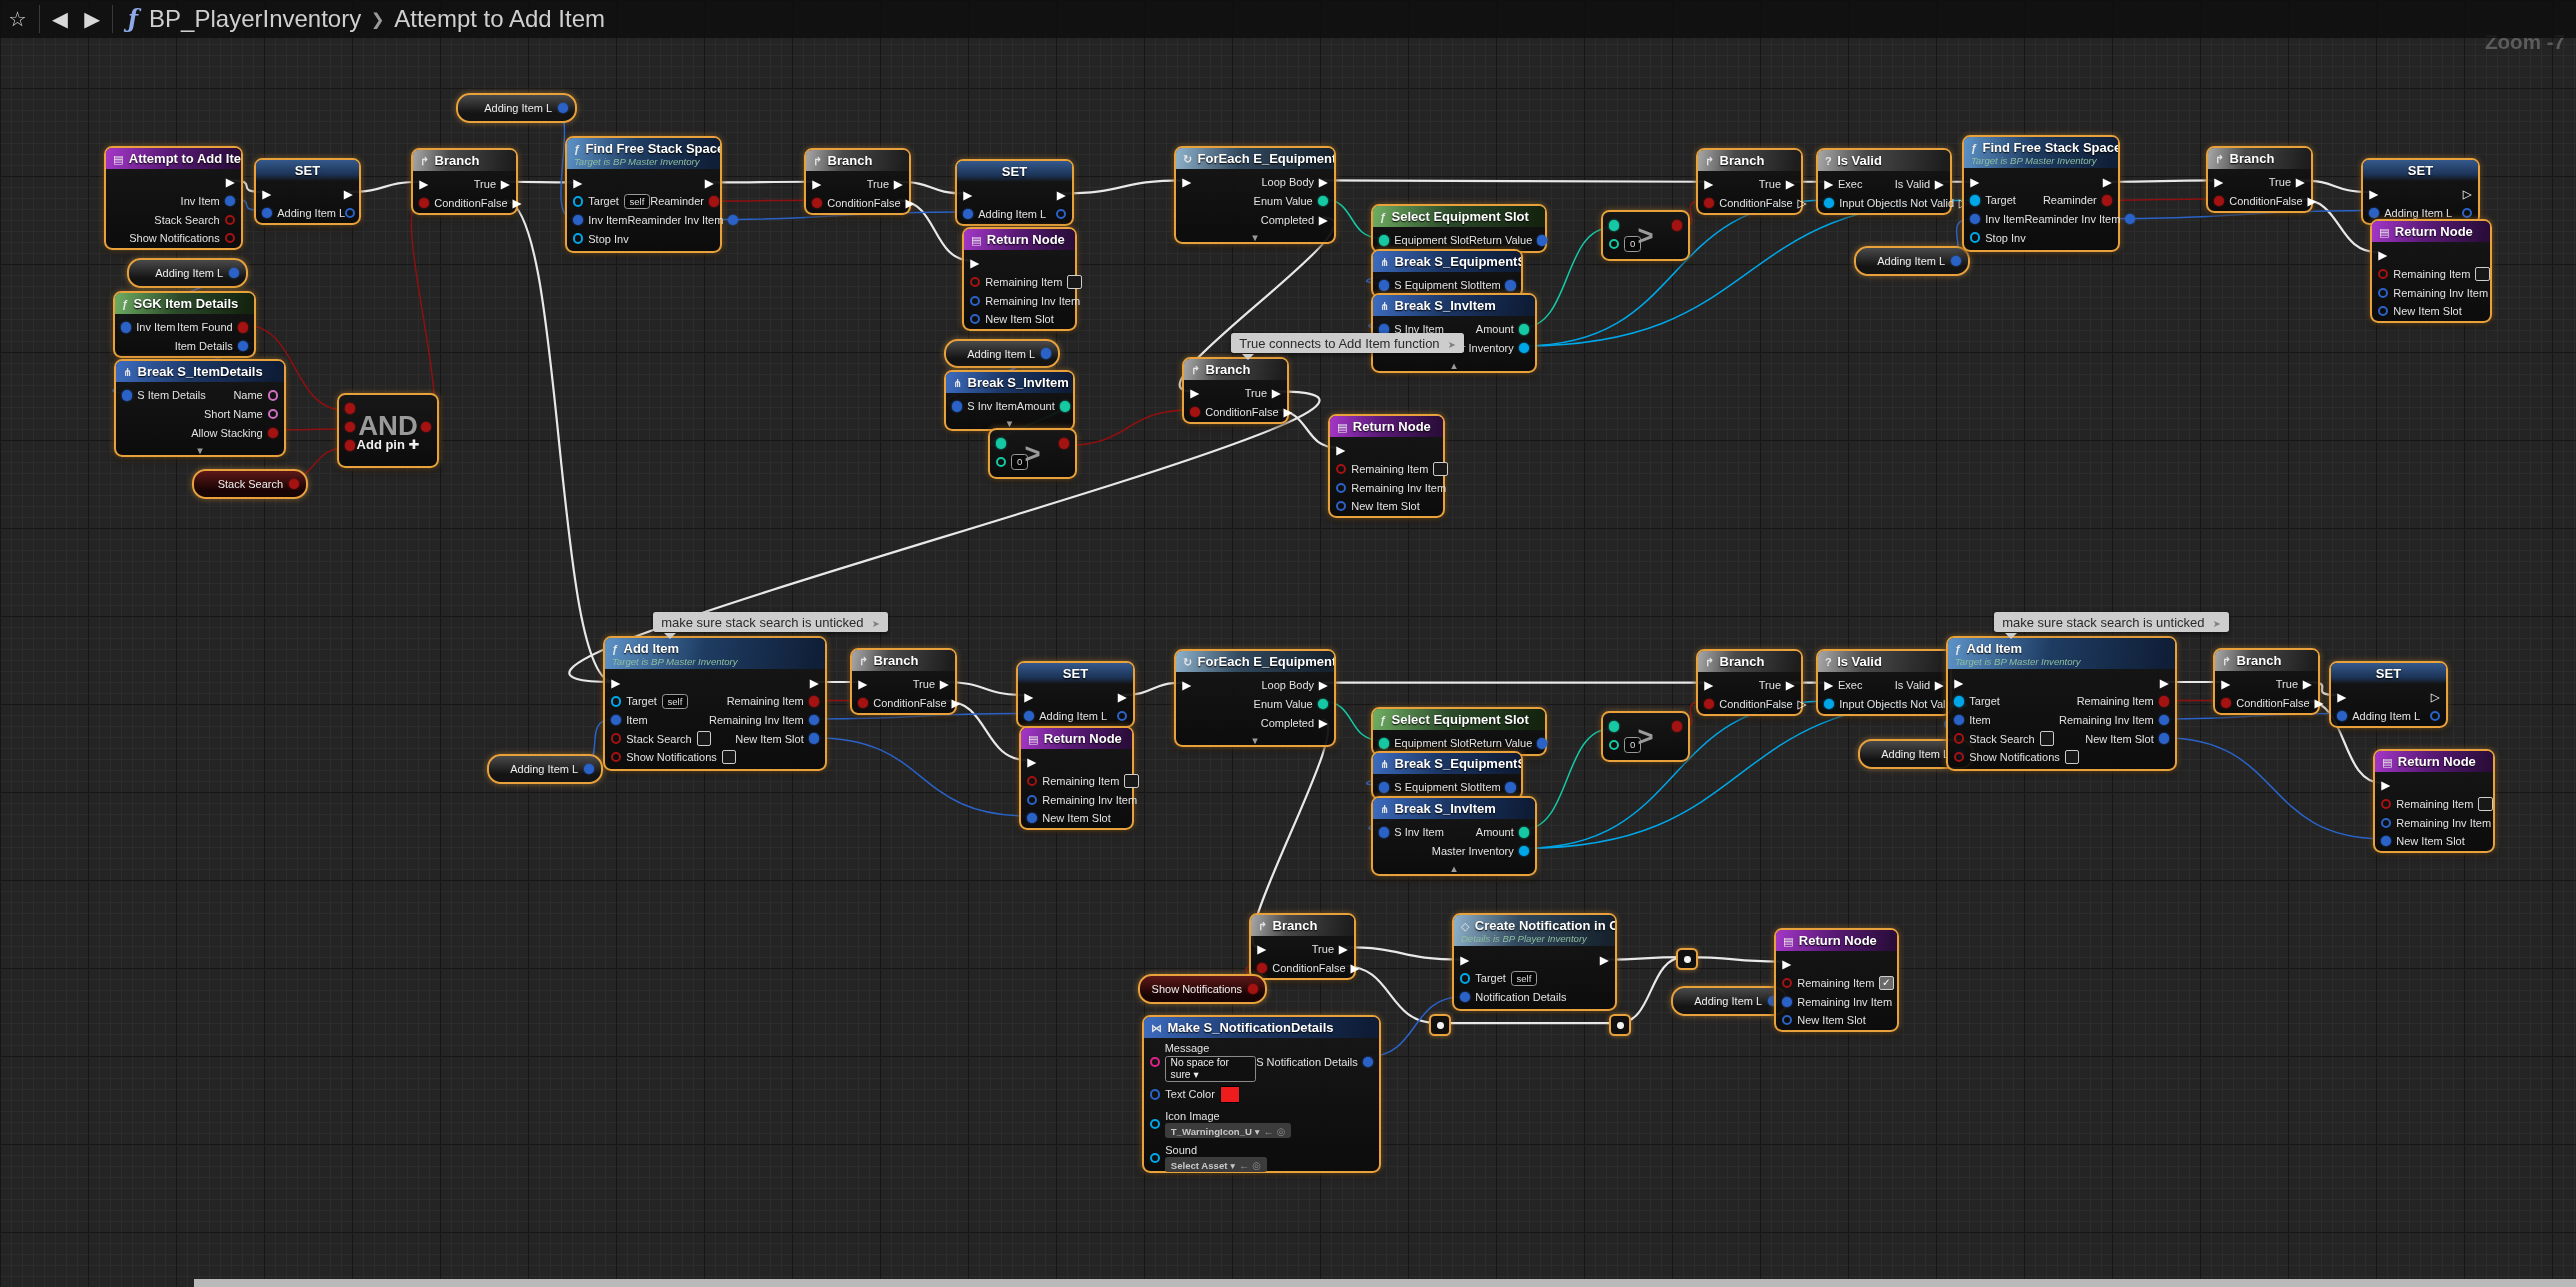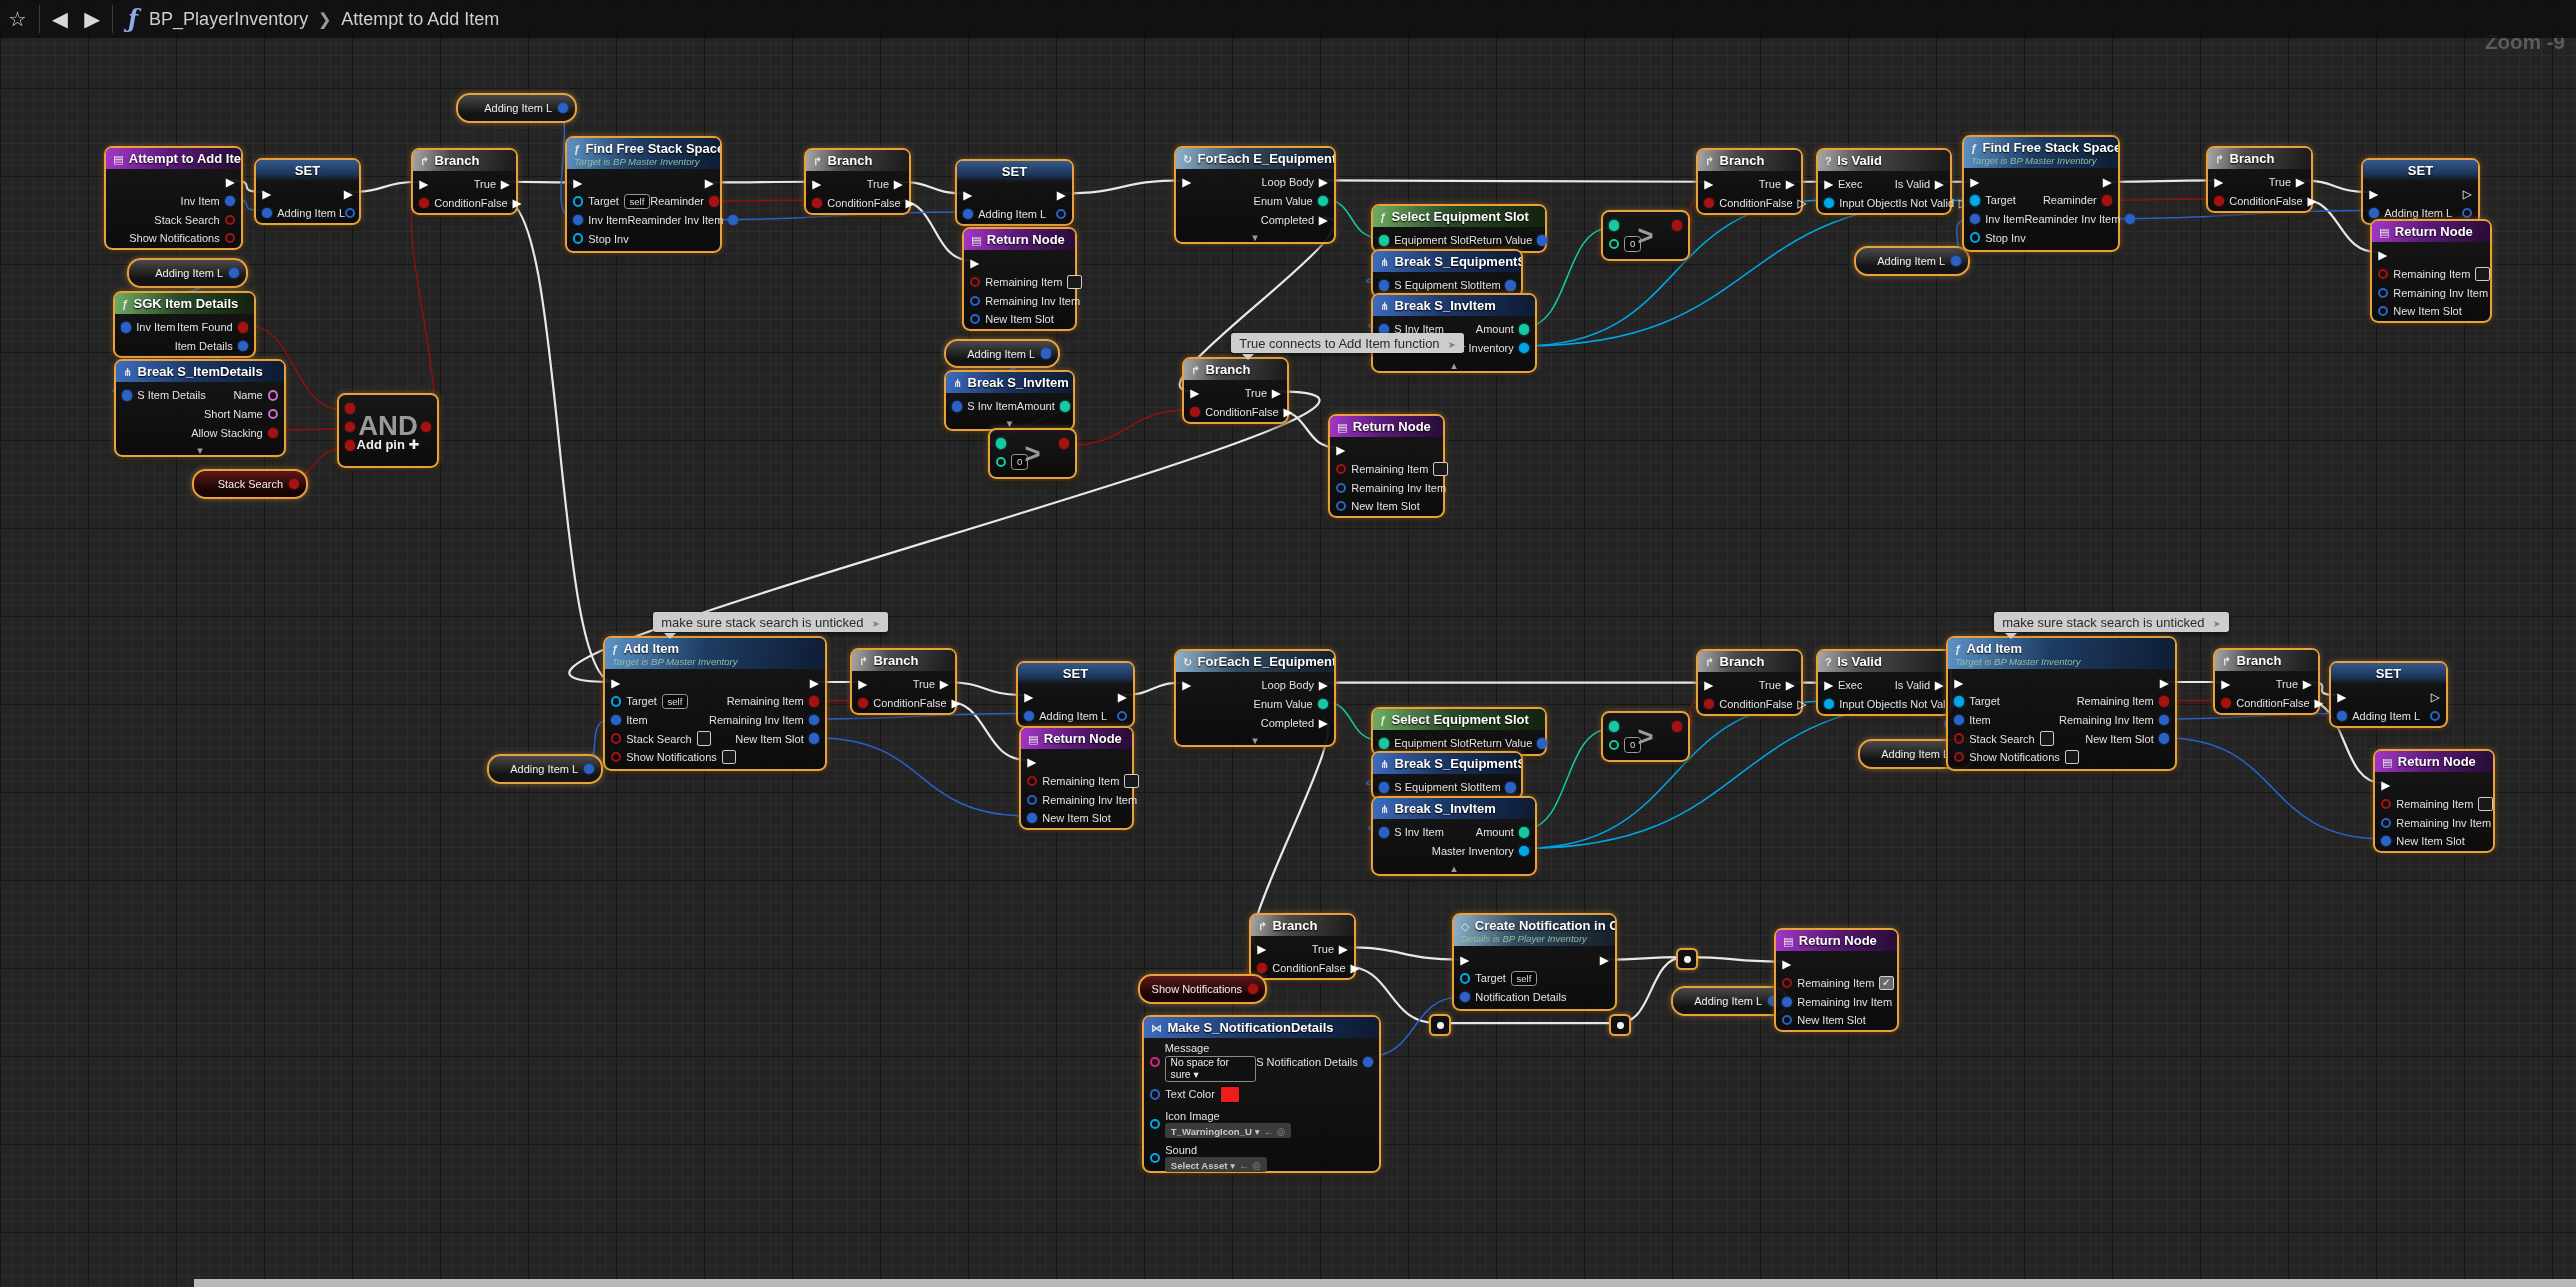--- a/index.html
+++ b/index.html
@@ -11,21 +11,21 @@
       linear-gradient(90deg,#161616 1.4px,transparent 1.4px),
       linear-gradient(#2c2c2c 0.7px,transparent 0.7px),
       linear-gradient(90deg,#2c2c2c 0.7px,transparent 0.7px);
     background-size:88px 88px,88px 88px,11px 11px,11px 11px;}
   
   #topbar{position:absolute;left:0;top:0;width:100%;height:38px;background:rgba(14,14,14,.85);
     display:flex;align-items:center;z-index:50;color:#c9c9c9;}
   #topbar .tb-icon{font-size:20.6px;color:#d8d8d8;margin:0 8.2px;cursor:pointer;}
   #topbar .sep{width:0.7px;height:27.5px;background:#3a3a3a;margin:0 4.1px;}
   #topbar .fn{color:#8fa8e8;font-style:italic;font-weight:bold;font-size:23.4px;font-family:"DejaVu Serif",serif;margin:0 11px;}
-  #topbar .crumb{font-size:18px;color:#cfcfcf;}
+  #topbar .crumb{font-size:24px;color:#cfcfcf;}
   #topbar .crumb-sep{font-size:16.5px;color:#9a9a9a;margin:0 9.6px;}
   #zoomlabel{position:absolute;right:11px;top:30px;color:#5c5c5c;font-size:20.6px;font-weight:bold;z-index:40;}
   #watermark{position:absolute;right:13.7px;bottom:19px;color:#585858;font-size:58px;font-weight:bold;letter-spacing:2.1px;z-index:1;}
   #bottomstrip{position:absolute;left:194px;bottom:0;right:0;height:7.6px;background:#b9b9b9;z-index:60;}
   #wires{position:absolute;left:0;top:0;z-index:2;}
   
   .node{position:absolute;z-index:5;border:2.1px solid #e9a13b;border-radius:8.2px;
     background:linear-gradient(rgba(22,22,22,.93),rgba(10,10,10,.93));
     box-shadow:0 0 6.9px rgba(233,161,59,.45),0 2.7px 6.9px rgba(0,0,0,.6);color:#e6e6e6;}
   .hdr{border-radius:5.5px 5.5px 0 0;padding:3.4px 6.9px 2.7px 6.9px;white-space:nowrap;overflow:hidden;}
@@ -85,21 +85,21 @@
     <span class="tb-icon">☆</span>
     <span class="sep"></span>
     <span class="tb-icon">◀</span>
     <span class="tb-icon">▶</span>
     <span class="sep"></span>
     <span class="fn">ƒ</span>
     <span class="crumb">BP_PlayerInventory</span>
     <span class="crumb-sep">❯</span>
     <span class="crumb">Attempt to Add Item</span>
   </div>
-  <div id="zoomlabel">Zoom -9</div>
+  <div id="zoomlabel">Zoom -7</div>
   <svg id="wires" width="2576" height="1287" viewBox="0 0 3748 1873">
       <path d="M 333 262.5 C 383 262.5, 334 279.5, 384 279.5" fill="none" stroke="#e8e8e8" stroke-width="3.2"></path>
       <path d="M 506 279.5 C 564.3 279.5, 553.7 264.5, 612 264.5" fill="none" stroke="#e8e8e8" stroke-width="3.2"></path>
       <path d="M 734 264.5 C 790.1 264.5, 779.9 265.5, 836 265.5" fill="none" stroke="#e8e8e8" stroke-width="3.2"></path>
       <path d="M 1030 265.5 C 1114.7 265.5, 1099.3 264.5, 1184 264.5" fill="none" stroke="#e8e8e8" stroke-width="3.2"></path>
       <path d="M 1306 264.5 C 1359.9 264.5, 1350.1 281.5, 1404 281.5" fill="none" stroke="#e8e8e8" stroke-width="3.2"></path>
       <path d="M 1544 281.5 C 1641.9 281.5, 1624.1 262.5, 1722 262.5" fill="none" stroke="#e8e8e8" stroke-width="3.2"></path>
       <path d="M 1306 291.5 C 1365.4 291.5, 1354.6 379.5, 1414 379.5" fill="none" stroke="#e8e8e8" stroke-width="3.2"></path>
       <path d="M 1924 262.5 C 2230.35 262.5, 2174.65 264.5, 2481 264.5" fill="none" stroke="#e8e8e8" stroke-width="3.2"></path>
       <path d="M 1924 316.5 C 2028.5 316.5, 1629.5 569.5, 1734 569.5" fill="none" stroke="#e8e8e8" stroke-width="3.2"></path>

